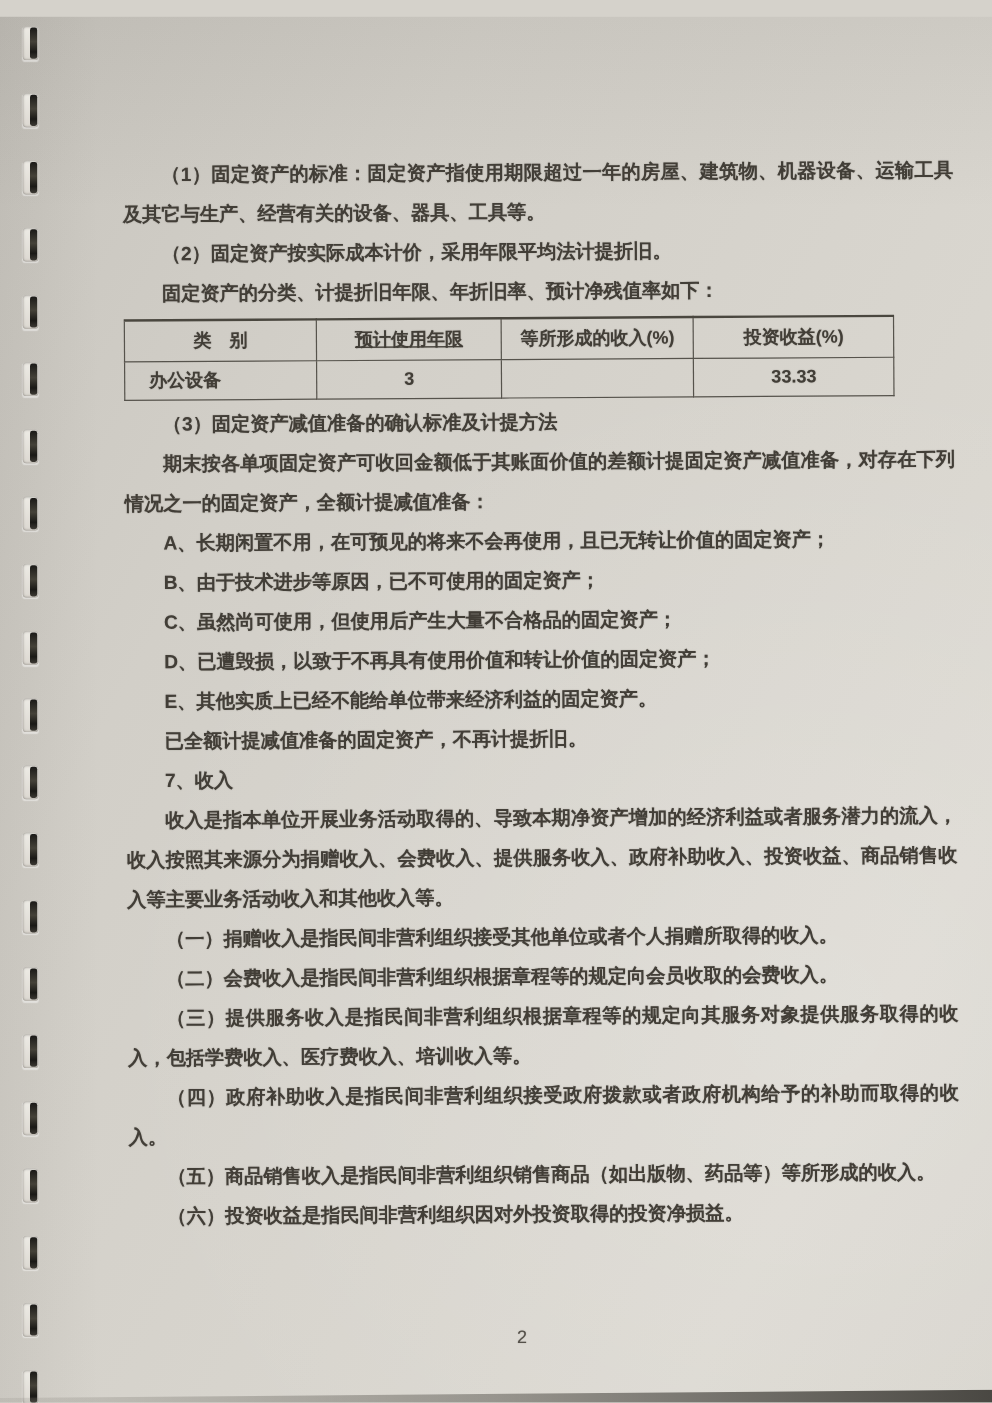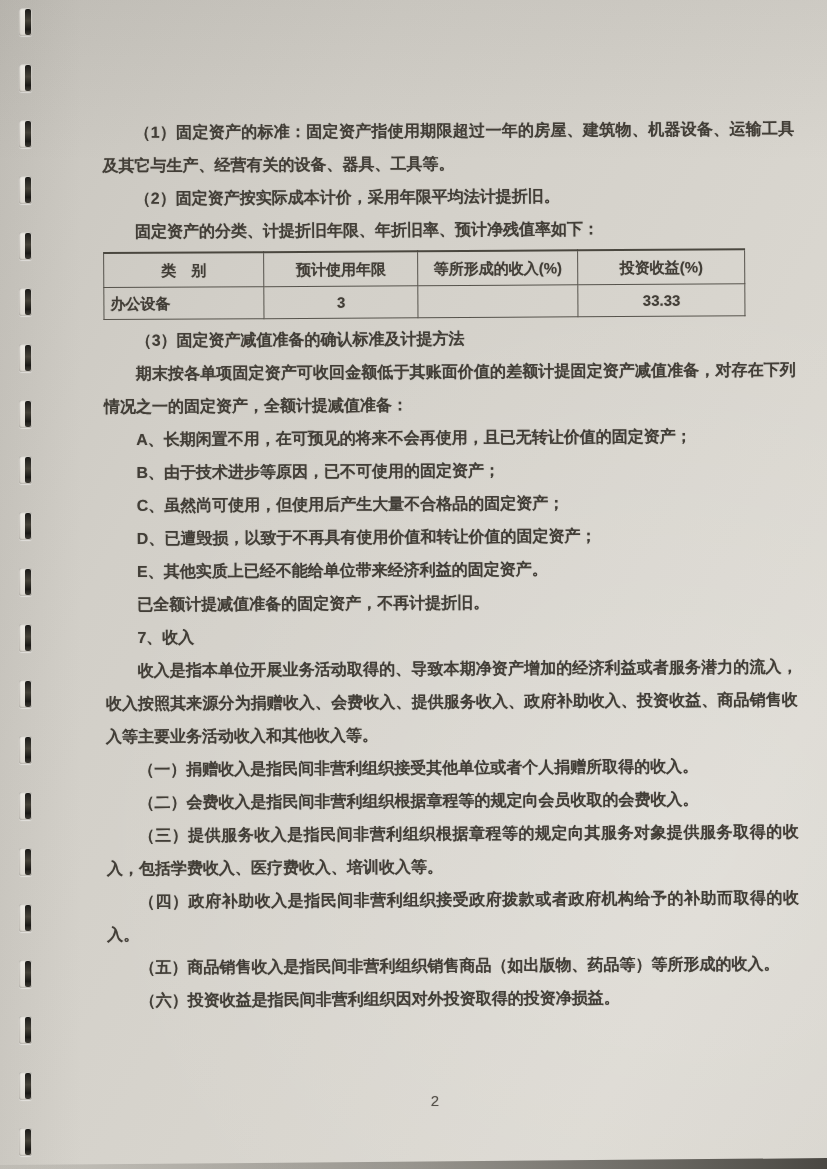--- a/index.html
+++ b/index.html
@@ -4,20 +4,21 @@
 <style>
   html,body{margin:0;padding:0;}
   body{
     width:827px;height:1169px;overflow:hidden;position:relative;
     background:#d5d2cb;
     font-family:"Liberation Sans",sans-serif;
   }
   .photo{
     position:absolute;inset:0;
     background:linear-gradient(118deg,#c8c5be 0%,#d2cfc8 28%,#d7d4cd 55%,#dcd9d2 82%,#d8d5ce 100%);
+    margin-top:14px;
   }
   .lighting{
     position:absolute;inset:0;pointer-events:none;
     background:
       radial-gradient(120% 80% at 82% 72%, rgba(255,255,255,0.16), rgba(255,255,255,0) 60%),
       linear-gradient(to bottom, rgba(70,66,60,0.07), rgba(70,66,60,0) 14%),
       linear-gradient(to right, rgba(70,66,60,0.07), rgba(70,66,60,0) 10%);
   }
   
   .binding-rail{
@@ -49,24 +50,24 @@
     font-size:15px;line-height:20px;
     border-top:2px solid #4a473f;
   }
   table.dep th, table.dep td{
     border:1px solid #56534c;text-align:center;font-weight:600;
     padding:0 4px;
   }
   table.dep th{height:33px;text-align:center;}
   table.dep td{height:31px;}
   table.dep th:nth-child(1){width:25%;}
-  table.dep th:nth-child(2){width:24%;}
+  table.dep th:nth-child(2){width:24%;text-decoration:underline;}
   table.dep th:nth-child(3){width:25%;}
   table.dep th:nth-child(4){width:26%;}
-  table.dep td.cat{text-align:left;padding-left:6px;}
+  table.dep td.cat{text-align:left;padding-left:20px;}
   
   .page-number{
     position:absolute;top:1092px;left:105px;width:660px;text-align:center;
     font-size:15px;color:#55514a;text-shadow:0 0 1px rgba(85,81,74,.4);
   }
   
   .desk-edge{
     position:absolute;left:0;right:0;bottom:0;height:14px;
     background:linear-gradient(to right, rgba(125,122,114,0.15), rgba(95,92,85,0.55) 50%, rgba(58,56,51,0.9));
     clip-path:polygon(0 72%, 100% 22%, 100% 100%, 0 100%);

